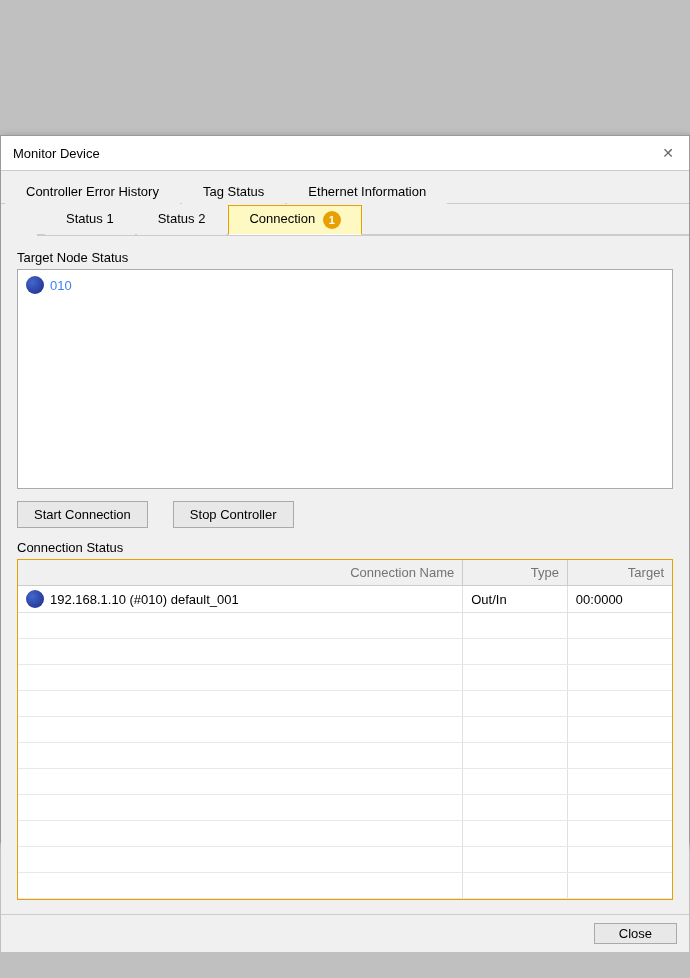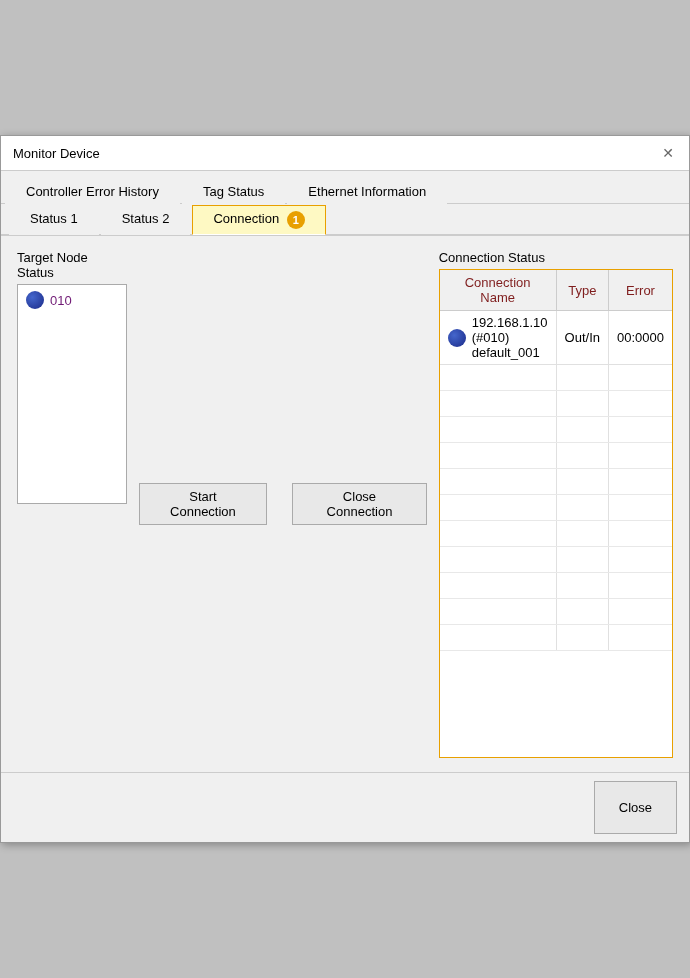--- a/index.html
+++ b/index.html
@@ -62,20 +62,21 @@
       border-bottom: 1px solid #ccc;
       padding: 0 4px;
       padding-top: 6px;
     }
 
     .tab-row-2 {
       display: flex;
       background: #f0f0f0;
       border-bottom: 2px solid #ccc;
       padding: 0 8px;
+      margin-left: 36px;
     }
 
     .tab {
       padding: 5px 20px;
       cursor: pointer;
       border: 1px solid transparent;
       border-bottom: none;
       background: #f0f0f0;
       color: #000;
       font-size: 13px;
@@ -105,21 +106,21 @@
       font-weight: bold;
       margin-left: 4px;
       vertical-align: middle;
     }
 
     .content {
       flex: 1;
       padding: 14px 16px;
       background: #f0f0f0;
       display: flex;
-      flex-direction: row;
+      flex-direction: column;
       gap: 12px;
     }
 
     .section-label {
       font-size: 13px;
       color: #000;
       margin-bottom: 4px;
     }
 
     .target-node-box {
@@ -127,21 +128,21 @@
       background: #ffffff;
       height: 220px;
       padding: 6px 8px;
     }
 
     .node-item {
       display: flex;
       align-items: center;
       gap: 6px;
       font-size: 13px;
-      color: #701a75;
+      color: #3b82f6;
     }
 
     .globe-icon {
       width: 18px;
       height: 18px;
       border-radius: 50%;
       background: radial-gradient(circle at 35% 35%, #4466cc, #1a2a88);
       display: inline-block;
       flex-shrink: 0;
     }
@@ -177,27 +178,27 @@
     .connection-table {
       width: 100%;
       border-collapse: collapse;
     }
 
     .connection-table thead tr {
       background: #f0f0f0;
     }
 
     .connection-table th {
-      text-align: center;
+      text-align: right;
       padding: 5px 8px;
       font-weight: normal;
       font-size: 13px;
       border-bottom: 1px solid #ccc;
       border-right: 1px solid #ccc;
-      color: #7f1d1d;
+      color: #737373;
     }
 
     .connection-table th:last-child {
       border-right: none;
     }
 
     .connection-table td {
       padding: 4px 8px;
       font-size: 13px;
       border-bottom: 1px solid #e0e0e0;
@@ -234,21 +235,21 @@
 
     .footer {
       padding: 8px 12px;
       display: flex;
       justify-content: flex-end;
       border-top: 1px solid #ccc;
       background: #f0f0f0;
     }
 
     .close-button {
-      padding: 18px 24px;
+      padding: 2px 24px;
       background: #e8e8e8;
       border: 1px solid #aaa;
       cursor: pointer;
       font-size: 13px;
       color: #000;
       min-width: 80px;
     }
 
     .empty-rows td {
       height: 26px;
@@ -296,32 +297,32 @@
       <div class="target-node-box">
         <div class="node-item">
           <span class="globe-icon"></span>
           <span>010</span>
         </div>
       </div>
     </div>
 
     <div class="button-row">
       <button class="btn">Start Connection</button>
-      <button class="btn">Close Connection</button>
+      <button class="btn">Stop Controller</button>
     </div>
 
     <div class="connection-status-section">
       <div class="section-label">Connection Status</div>
       <div class="connection-table-wrapper">
         <table class="connection-table">
           <thead>
             <tr>
               <th class="col-name">Connection Name</th>
               <th class="col-type">Type</th>
-              <th class="col-status">Error</th>
+              <th class="col-status">Target</th>
             </tr>
           </thead>
           <tbody>
             <tr>
               <td class="col-name">
                 <div class="cell-with-icon">
                   <span class="globe-icon"></span>
                   <span>192.168.1.10 (#010) default_001</span>
                 </div>
               </td>

